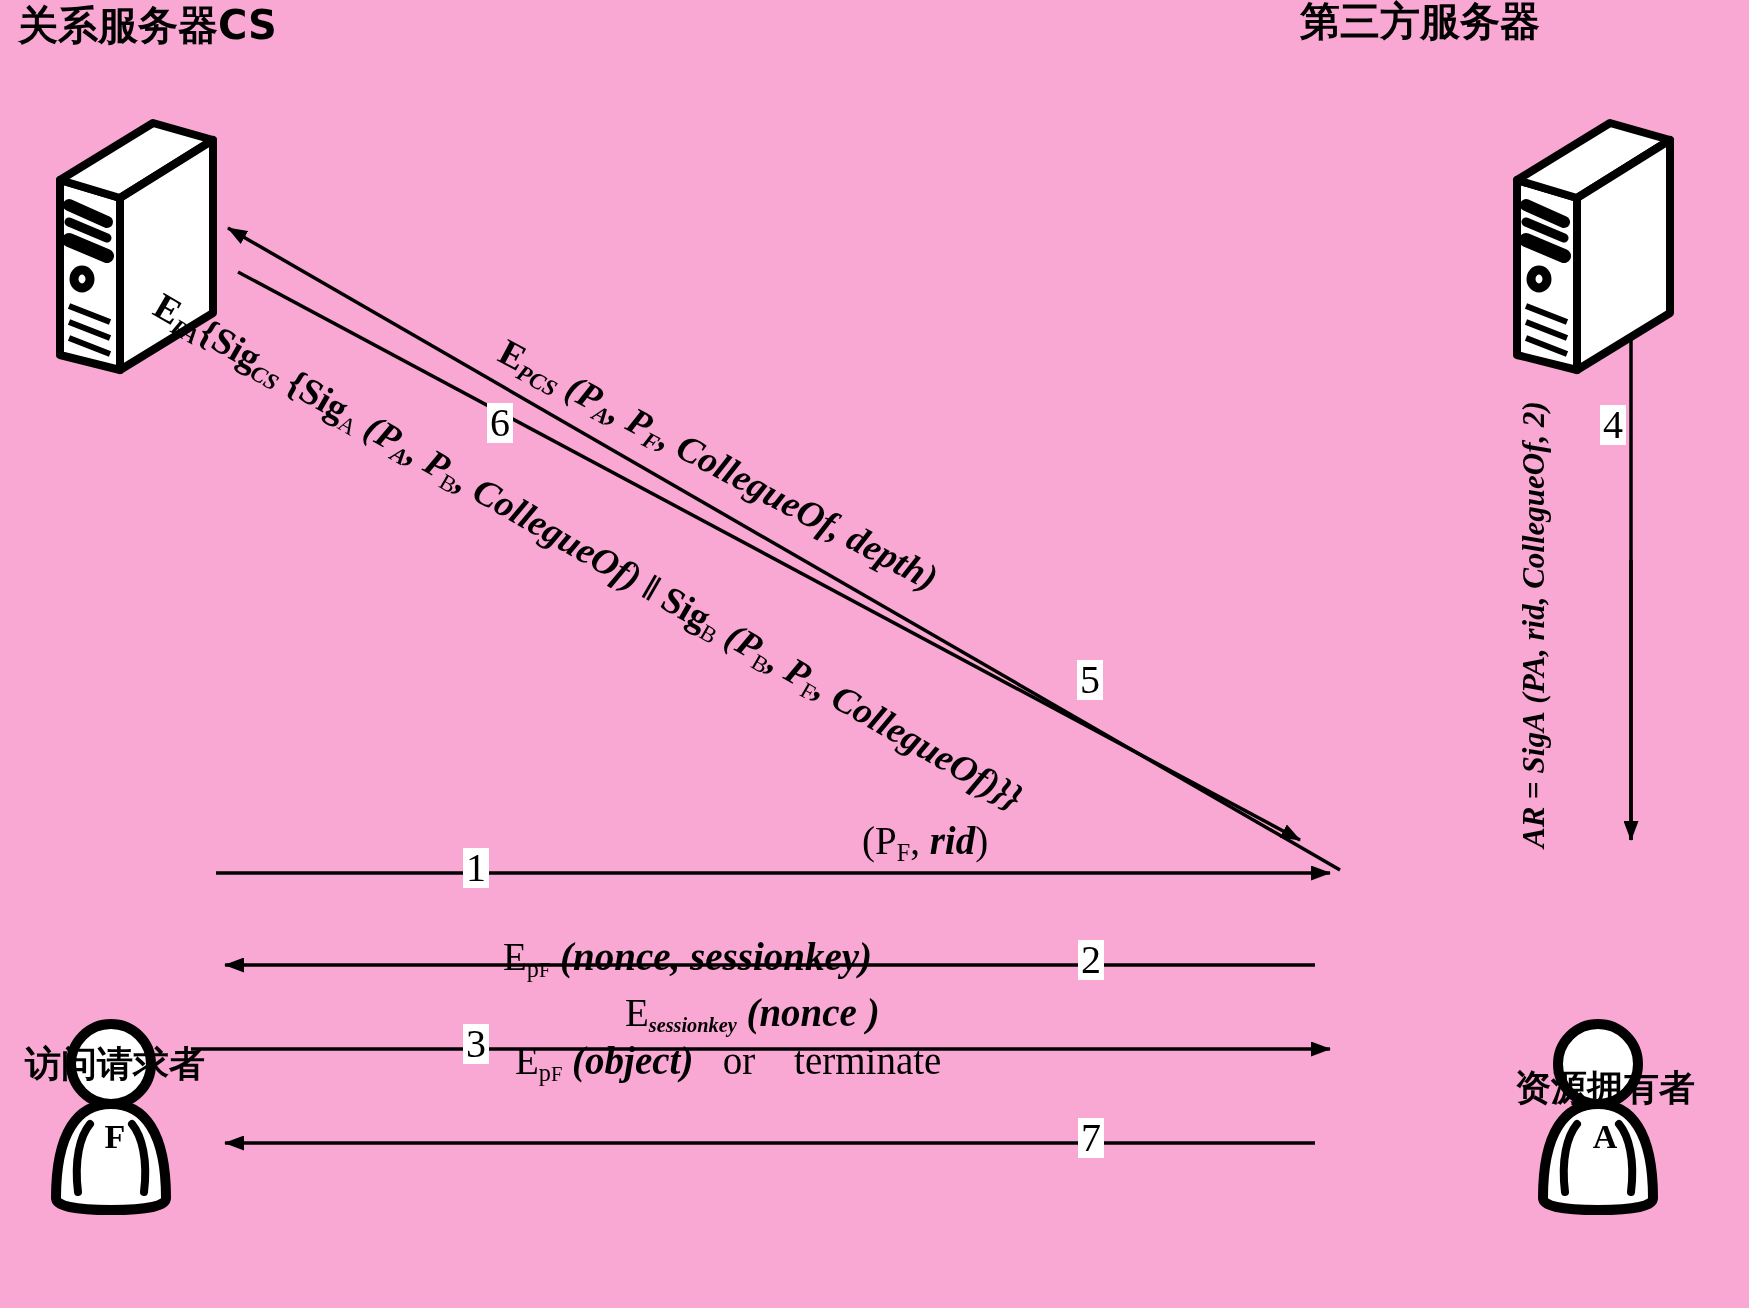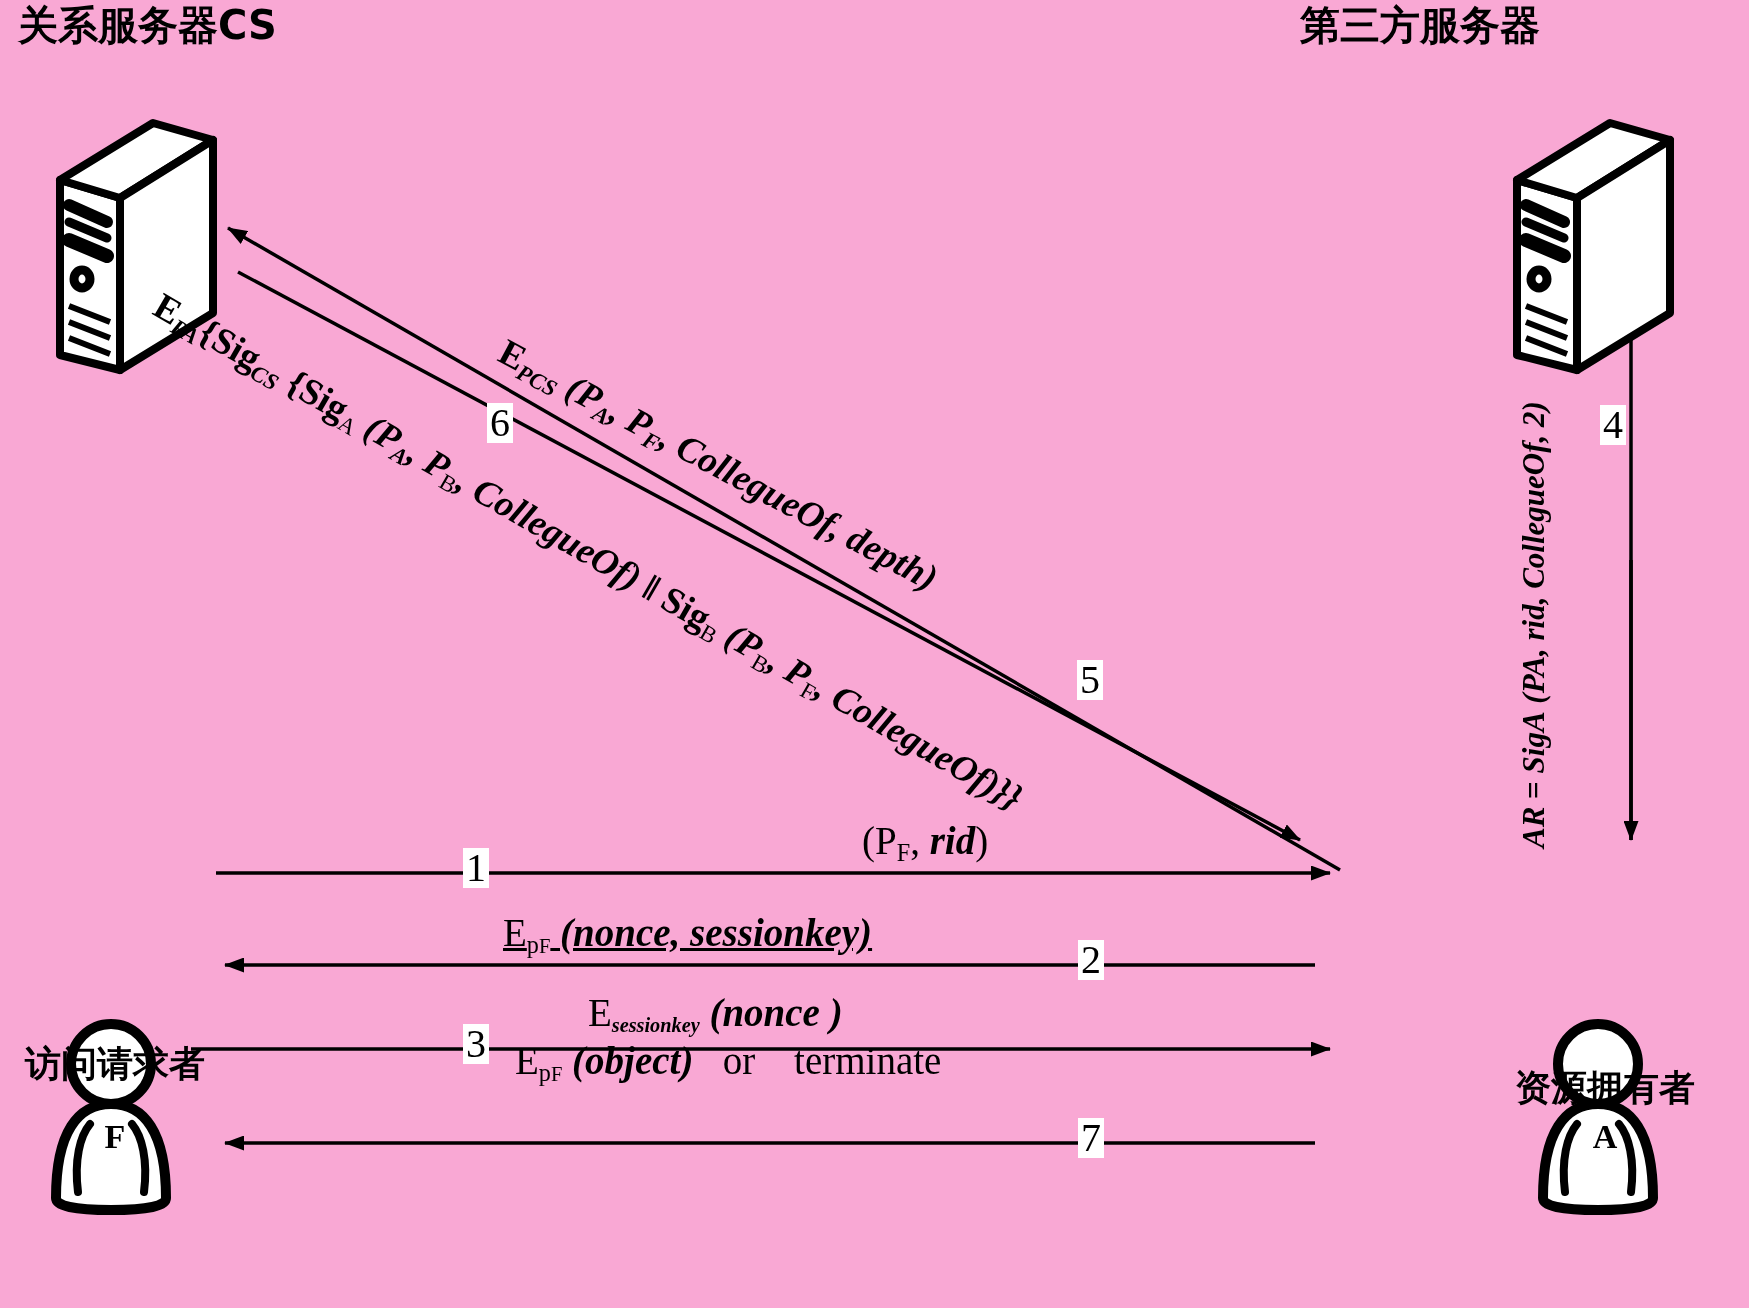--- a/index.html
+++ b/index.html
@@ -161,21 +161,21 @@
     <g transform="translate(1535,1020)">
       <circle cx="63" cy="44" r="40" fill="#fff" stroke="#000" stroke-width="10"></circle>
       <path d="M8,178 C8,112 30,84 63,84 C96,84 118,112 118,178 C118,186 100,190 63,190 C26,190 8,186 8,178 Z" fill="#fff" stroke="#000" stroke-width="10" stroke-linejoin="round"></path>
       <path d="M30,172 C26,140 32,116 42,104" fill="none" stroke="#000" stroke-width="8" stroke-linecap="round"></path>
       <path d="M96,172 C100,140 94,116 84,104" fill="none" stroke="#000" stroke-width="8" stroke-linecap="round"></path>
     </g>
   </svg>
 
   <div class="node-title" style="left:18px; top:4px;">关系服务器CS</div>
 
-  <div class="node-title" style="left:1300px; top:4px;">第三方服务器</div>
+  <div class="node-title" style="left:1300px; top:4px;font-family:Liberation Mono, monospace;">第三方服务器</div>
 
   <div class="actor-title" style="left:0px; top:1044px; width:230px;">访问请求者</div>
   <div class="actor-code" style="left:0px; top:1118px; width:230px;">F</div>
 
   <div class="actor-title" style="left:1490px; top:1068px; width:230px;">资源拥有者</div>
   <div class="actor-code" style="left:1490px; top:1118px; width:230px;">A</div>
 
   <div class="msg diag-label" style="left:512px; top:330px; transform: rotate(28.1deg); font-size:37px;">
     <b>E</b><span class="subi">PCS</span><i>&nbsp;(P</i><span class="subi">A</span><i>,&nbsp;P</i><span class="subi">F</span><i>,&nbsp;CollegueOf,&nbsp;depth)</i>
   </div>
@@ -189,26 +189,26 @@
   <div class="vert-label" style="left:1516px; top:848px; transform: rotate(-90deg);">
     <i>AR</i>&nbsp;<span style="font-style:normal;font-weight:700;">=</span>&nbsp;<i>Sig</i><span class="subi">A</span><i>&nbsp;(P</i><span class="subi">A</span><i>,&nbsp;rid,&nbsp;CollegueOf,&nbsp;2)</i>
   </div>
   <div class="seqnum" style="left:1600px; top:405px;">4</div>
 
   <div class="msg" style="left:862px; top:818px;">
     <span style="font-style:normal;">(P</span><span class="sub">F</span><span style="font-style:normal;">,&nbsp;</span><i>rid</i><span style="font-style:normal;">)</span>
   </div>
   <div class="seqnum" style="left:463px; top:848px;">1</div>
 
-  <div class="msg" style="left:503px; top:910px;text-decoration:underline;">
+  <div class="msg" style="left:503px; top:934px;">
     <span style="font-style:normal;">E</span><span class="sub">p<span style="font-size:0.85em;">F</span></span><i>&nbsp;(nonce,&nbsp;sessionkey)</i>
   </div>
   <div class="seqnum" style="left:1078px; top:940px;">2</div>
 
-  <div class="msg" style="left:588px; top:990px;">
+  <div class="msg" style="left:625px; top:990px;">
     <span style="font-style:normal;">E</span><span class="subi" style="font-size:0.52em;">sessionkey</span><i>&nbsp;(nonce&nbsp;)</i>
   </div>
   <div class="seqnum" style="left:463px; top:1024px;">3</div>
 
   <div class="msg" style="left:515px; top:1038px;">
     <span style="font-style:normal;">E</span><span class="sub">p<span style="font-size:0.85em;">F</span></span><i>&nbsp;(object)</i><span style="font-style:normal;">&nbsp;&nbsp;&nbsp;or&nbsp;&nbsp;&nbsp;&nbsp;terminate</span>
   </div>
   <div class="seqnum" style="left:1078px; top:1118px;">7</div>
 
 </div>

